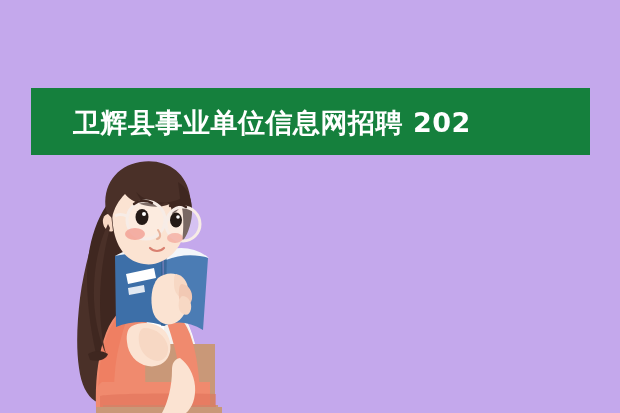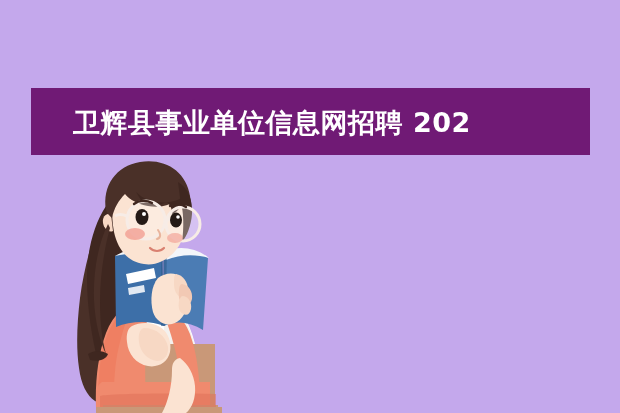--- a/index.html
+++ b/index.html
@@ -55,21 +55,21 @@
     display: block;
     width: 200px;
     height: 255px;
   }
 </style>
 </head>
 <body>
 
 <div id="canvas" style="background: rgb(196, 168, 236);">
 
-  <div id="title-banner" style="background: #701a75;">
+  <div id="title-banner" style="background: #15803d;">
     <div id="title-text" style="color: rgb(255, 255, 255);">卫辉县事业单位信息网招聘 202</div>
   </div>
 
   <div id="illustration">
     <svg viewBox="0 0 200 255" xmlns="http://www.w3.org/2000/svg">
       <defs>
         <clipPath id="frame">
           <rect x="0" y="0" width="200" height="255"></rect>
         </clipPath>
       </defs>

